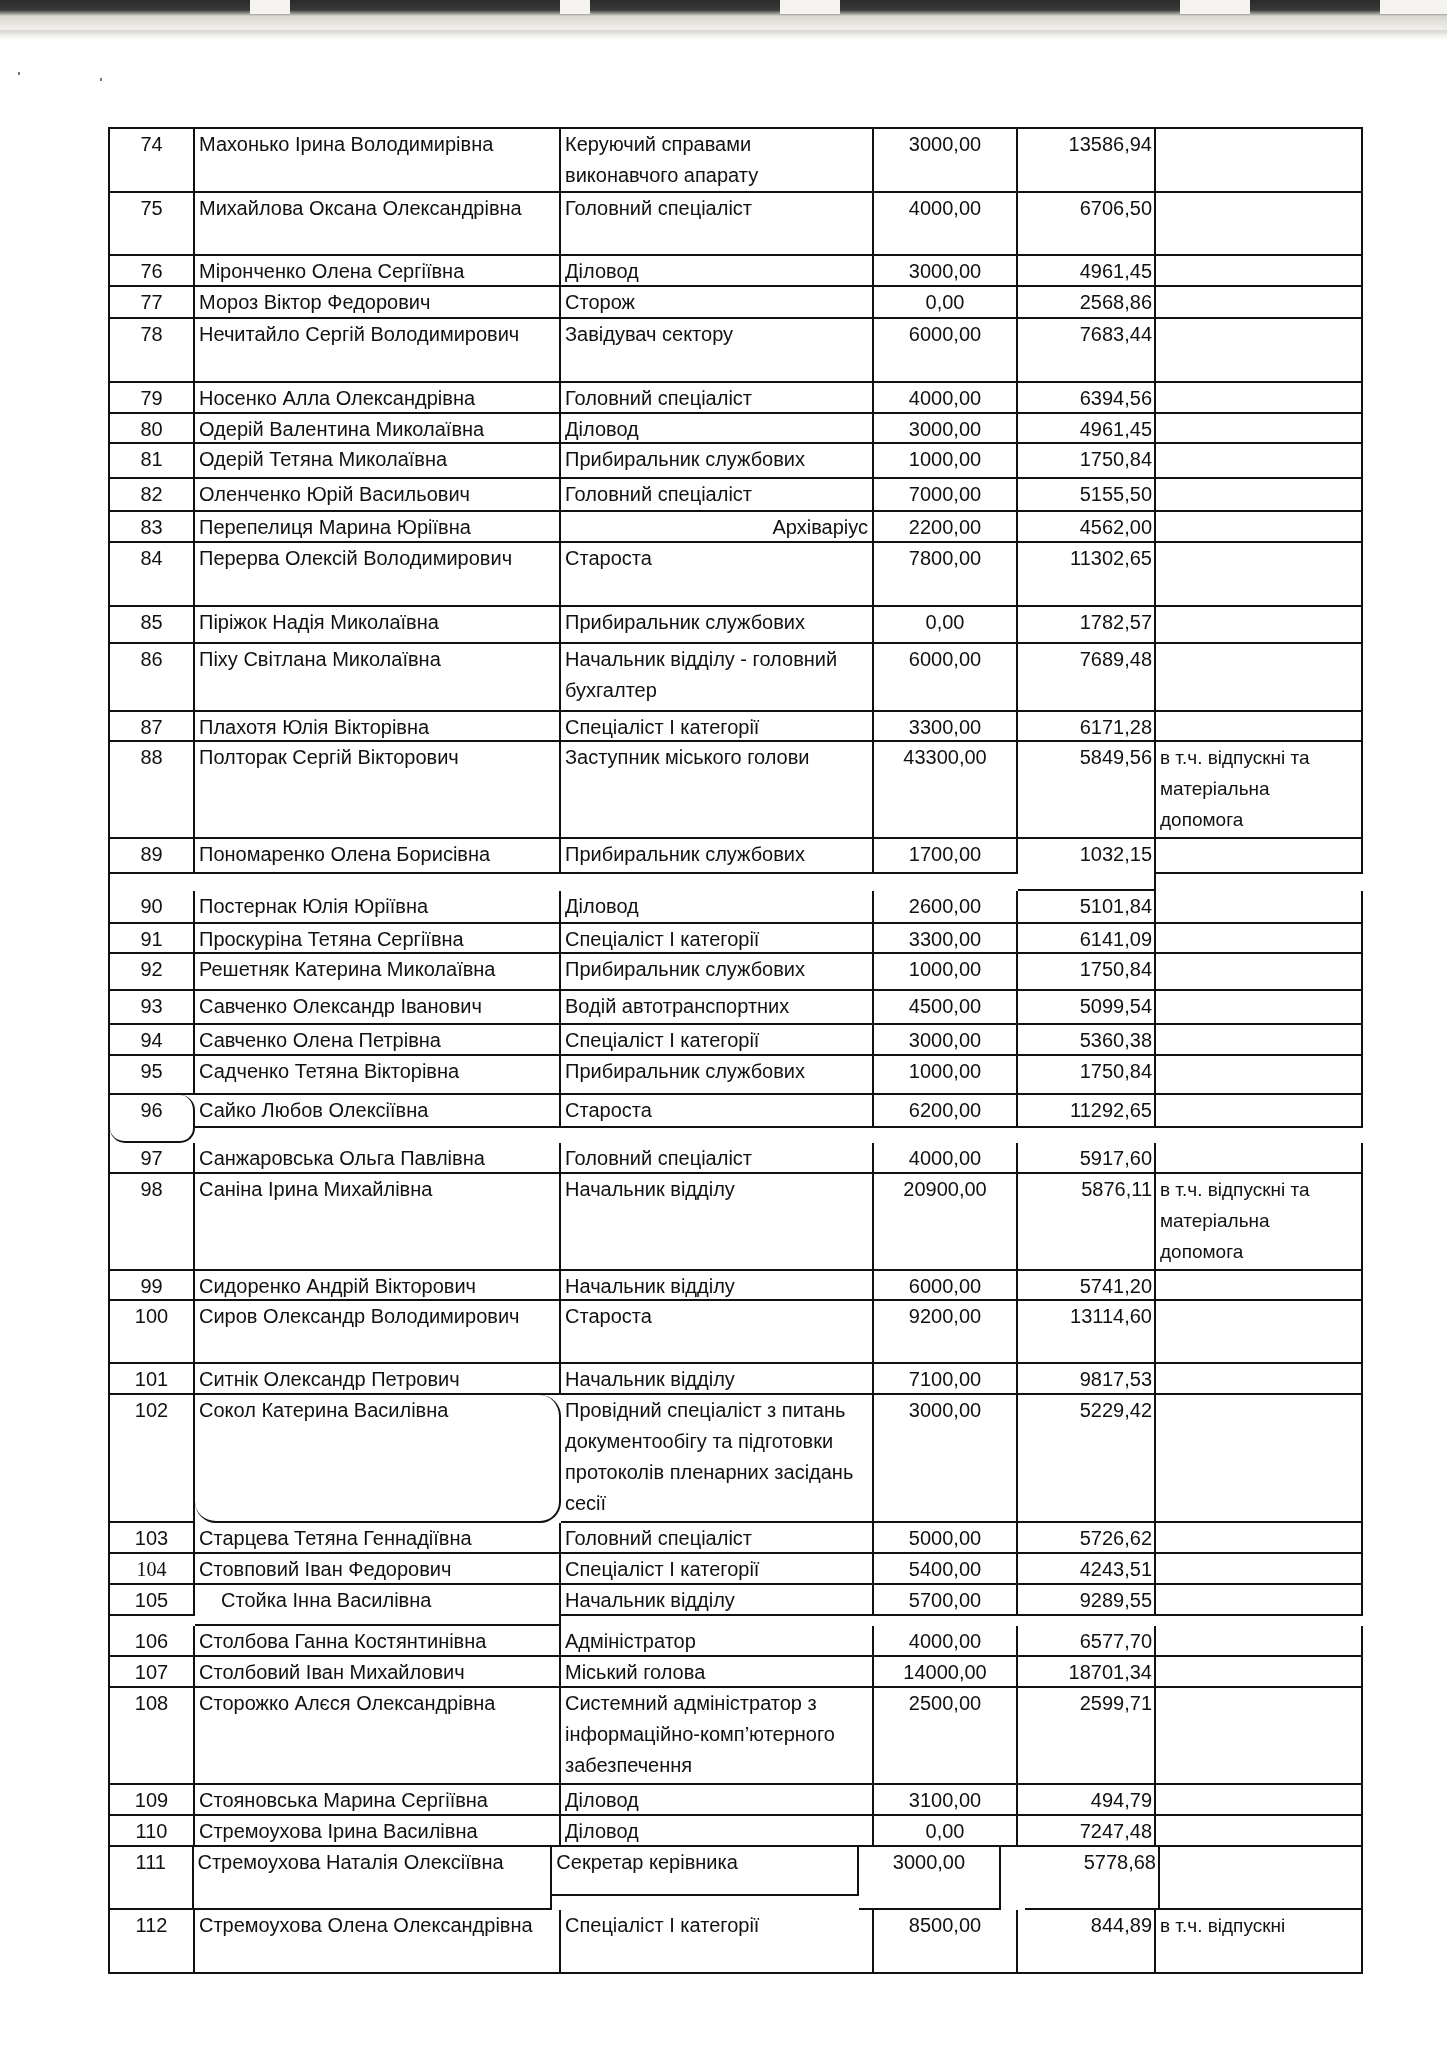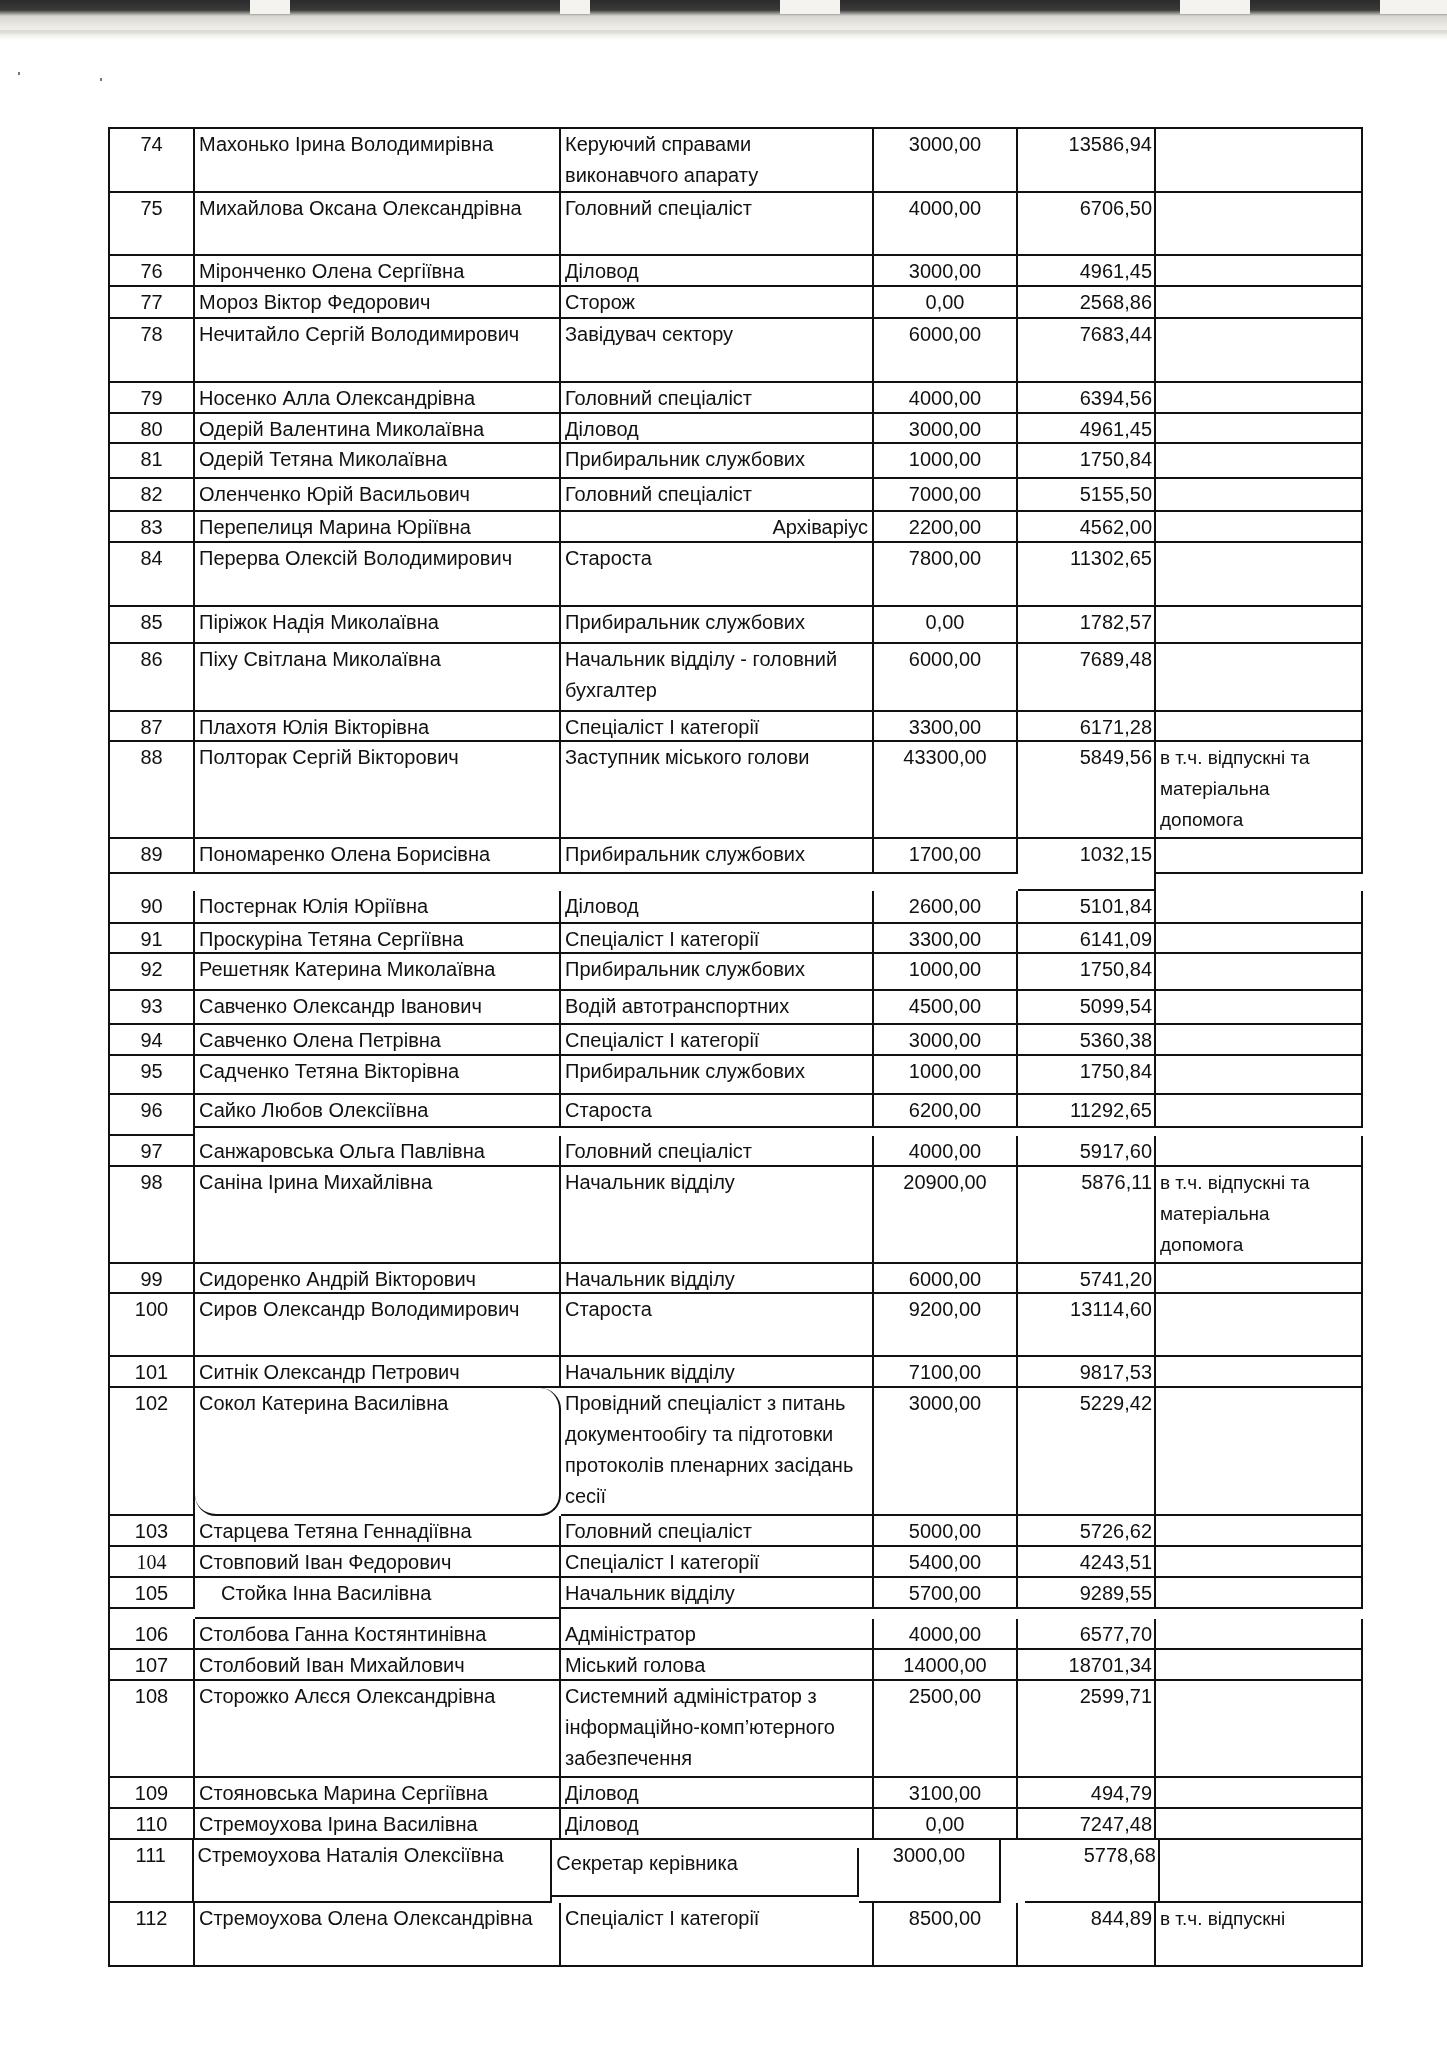--- a/index.html
+++ b/index.html
@@ -219,21 +219,21 @@
   </div>
     <div class="row">
     <div class="cell c-no" style="height: 39px;">95</div>
     <div class="cell c-name" style="height: 39px;">Садченко Тетяна Вікторівна</div>
     <div class="cell c-pos" style="height: 39px;">Прибиральник службових</div>
     <div class="cell c-amt1" style="height: 39px;">1000,00</div>
     <div class="cell c-amt2" style="height: 39px;">1750,84</div>
     <div class="cell c-note" style="height: 39px;"></div>
   </div>
     <div class="row">
-    <div class="cell c-no" style="height: 41px;">96</div>
+    <div class="cell c-no" style="height: 48px; border-radius: 15px;">96</div>
     <div class="cell c-name" style="height: 33px;">Сайко Любов Олексіївна</div>
     <div class="cell c-pos" style="height: 33px;">Староста</div>
     <div class="cell c-amt1" style="height: 33px;">6200,00</div>
     <div class="cell c-amt2" style="height: 33px;">11292,65</div>
     <div class="cell c-note" style="height: 33px;"></div>
   </div>
     <div class="row">
     <div class="cell c-no" style="height: 31px;">97</div>
     <div class="cell c-name" style="height: 31px;">Санжаровська Ольга Павлівна</div>
     <div class="cell c-pos" style="height: 31px;">Головний спеціаліст</div>
@@ -341,21 +341,21 @@
     <div class="cell c-no" style="height: 31px;">110</div>
     <div class="cell c-name" style="height: 31px;">Стремоухова Ірина Василівна</div>
     <div class="cell c-pos" style="height: 31px;">Діловод</div>
     <div class="cell c-amt1" style="height: 31px;">0,00</div>
     <div class="cell c-amt2" style="height: 31px;">7247,48</div>
     <div class="cell c-note" style="height: 31px;"></div>
   </div>
     <div class="row">
     <div class="cell c-no" style="height: 63px;">111</div>
     <div class="cell c-name" style="height: 63px;">Стремоухова Наталія Олексіївна</div>
-    <div class="cell c-pos" style="height: 49px; margin-top: 8px;">Секретар керівника</div>
+    <div class="cell c-pos" style="height: 49px;">Секретар керівника</div>
     <div class="cell c-amt1" style="height: 63px;">3000,00</div>
     <div class="cell c-amt2" style="height: 63px; margin-left: 24px;">5778,68</div>
     <div class="cell c-note" style="height: 63px;"></div>
   </div>
     <div class="row">
     <div class="cell c-no" style="height: 64px;">112</div>
     <div class="cell c-name" style="height: 64px;">Стремоухова Олена Олександрівна</div>
     <div class="cell c-pos" style="height: 64px;">Спеціаліст І категорії</div>
     <div class="cell c-amt1" style="height: 64px;">8500,00</div>
     <div class="cell c-amt2" style="height: 64px;">844,89</div>

